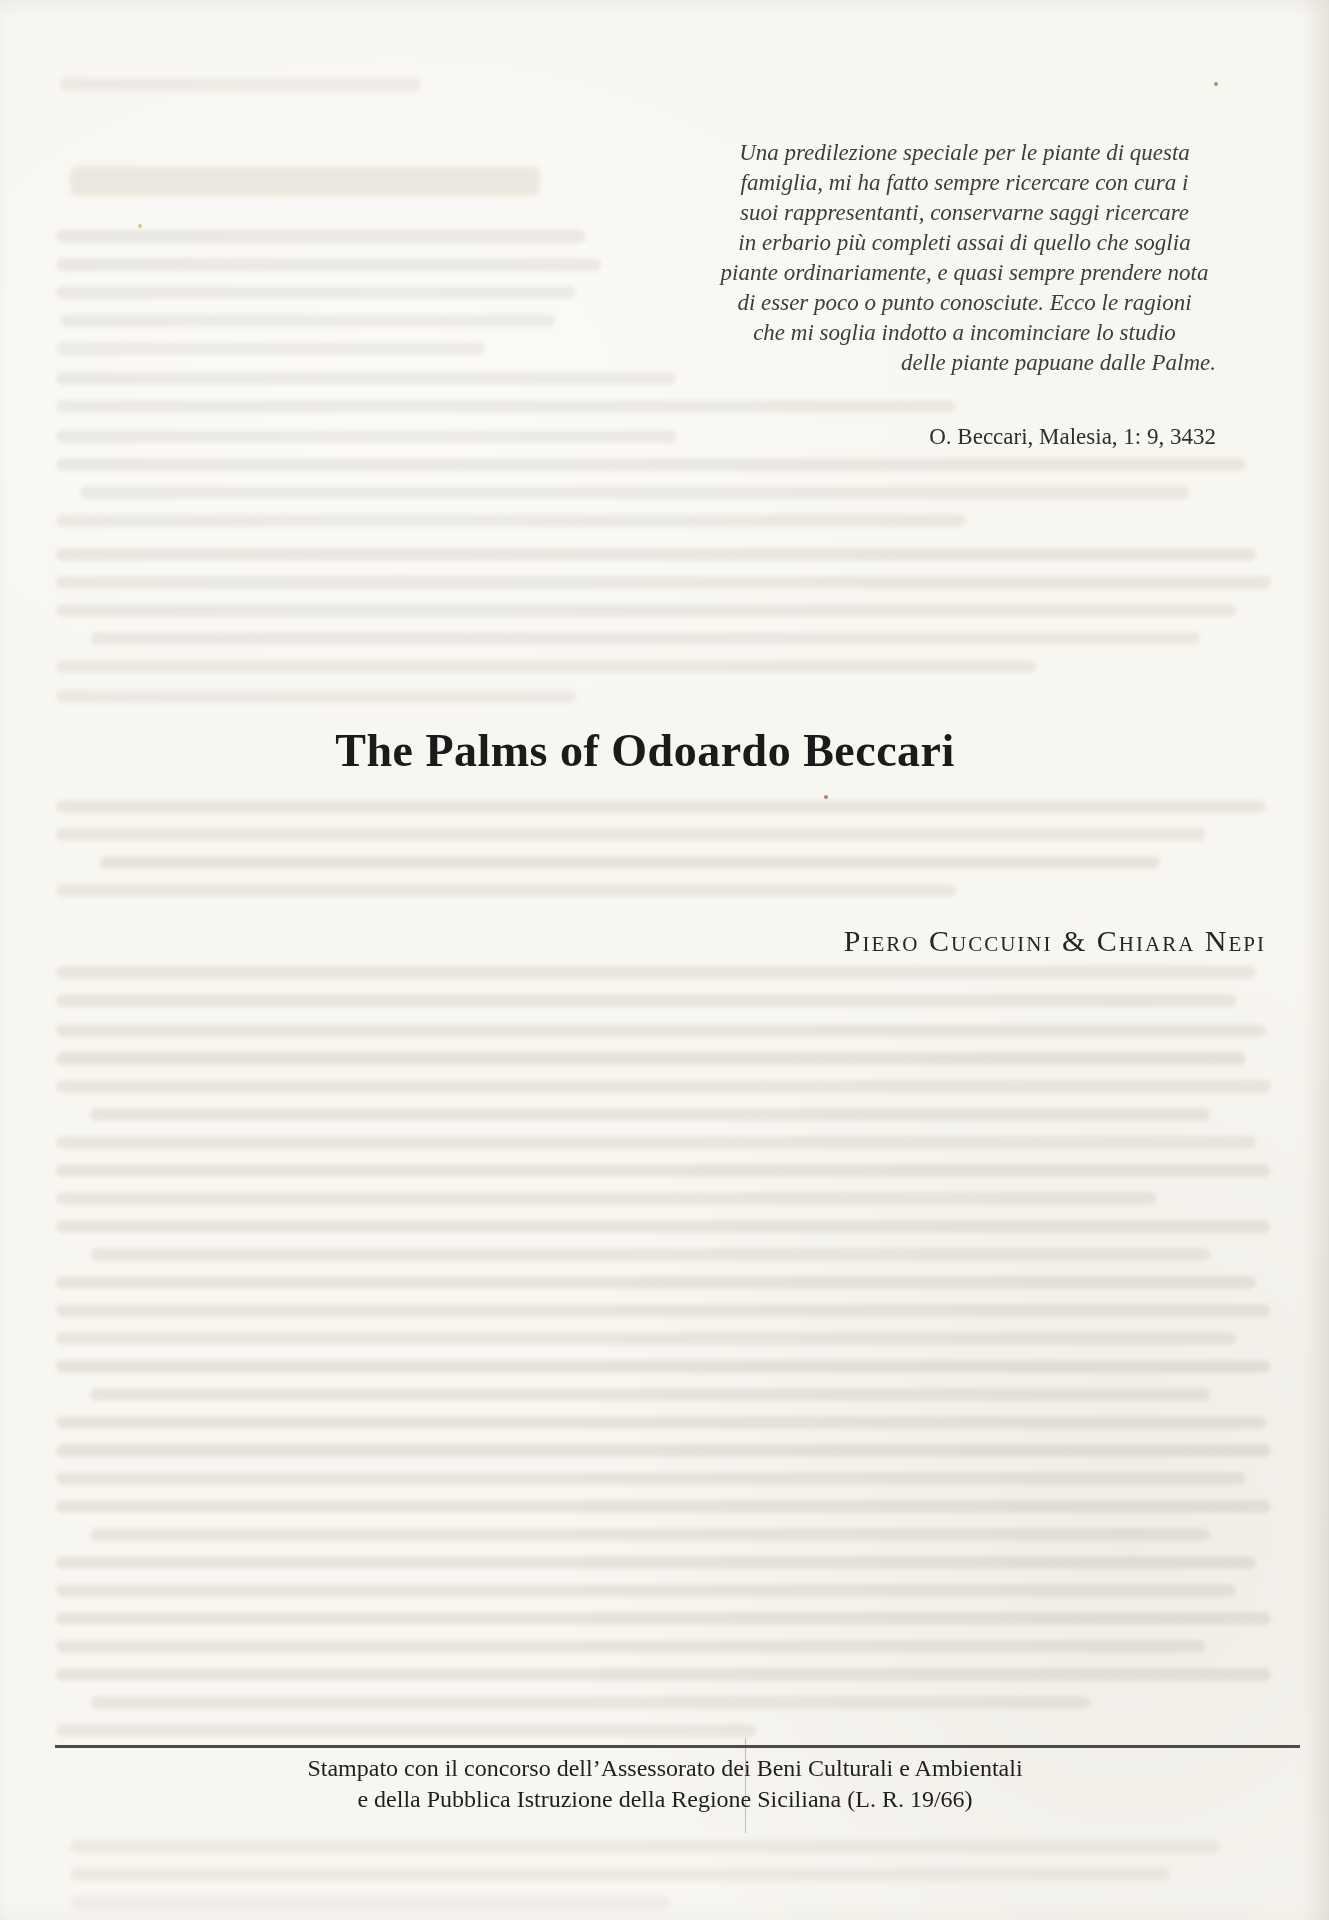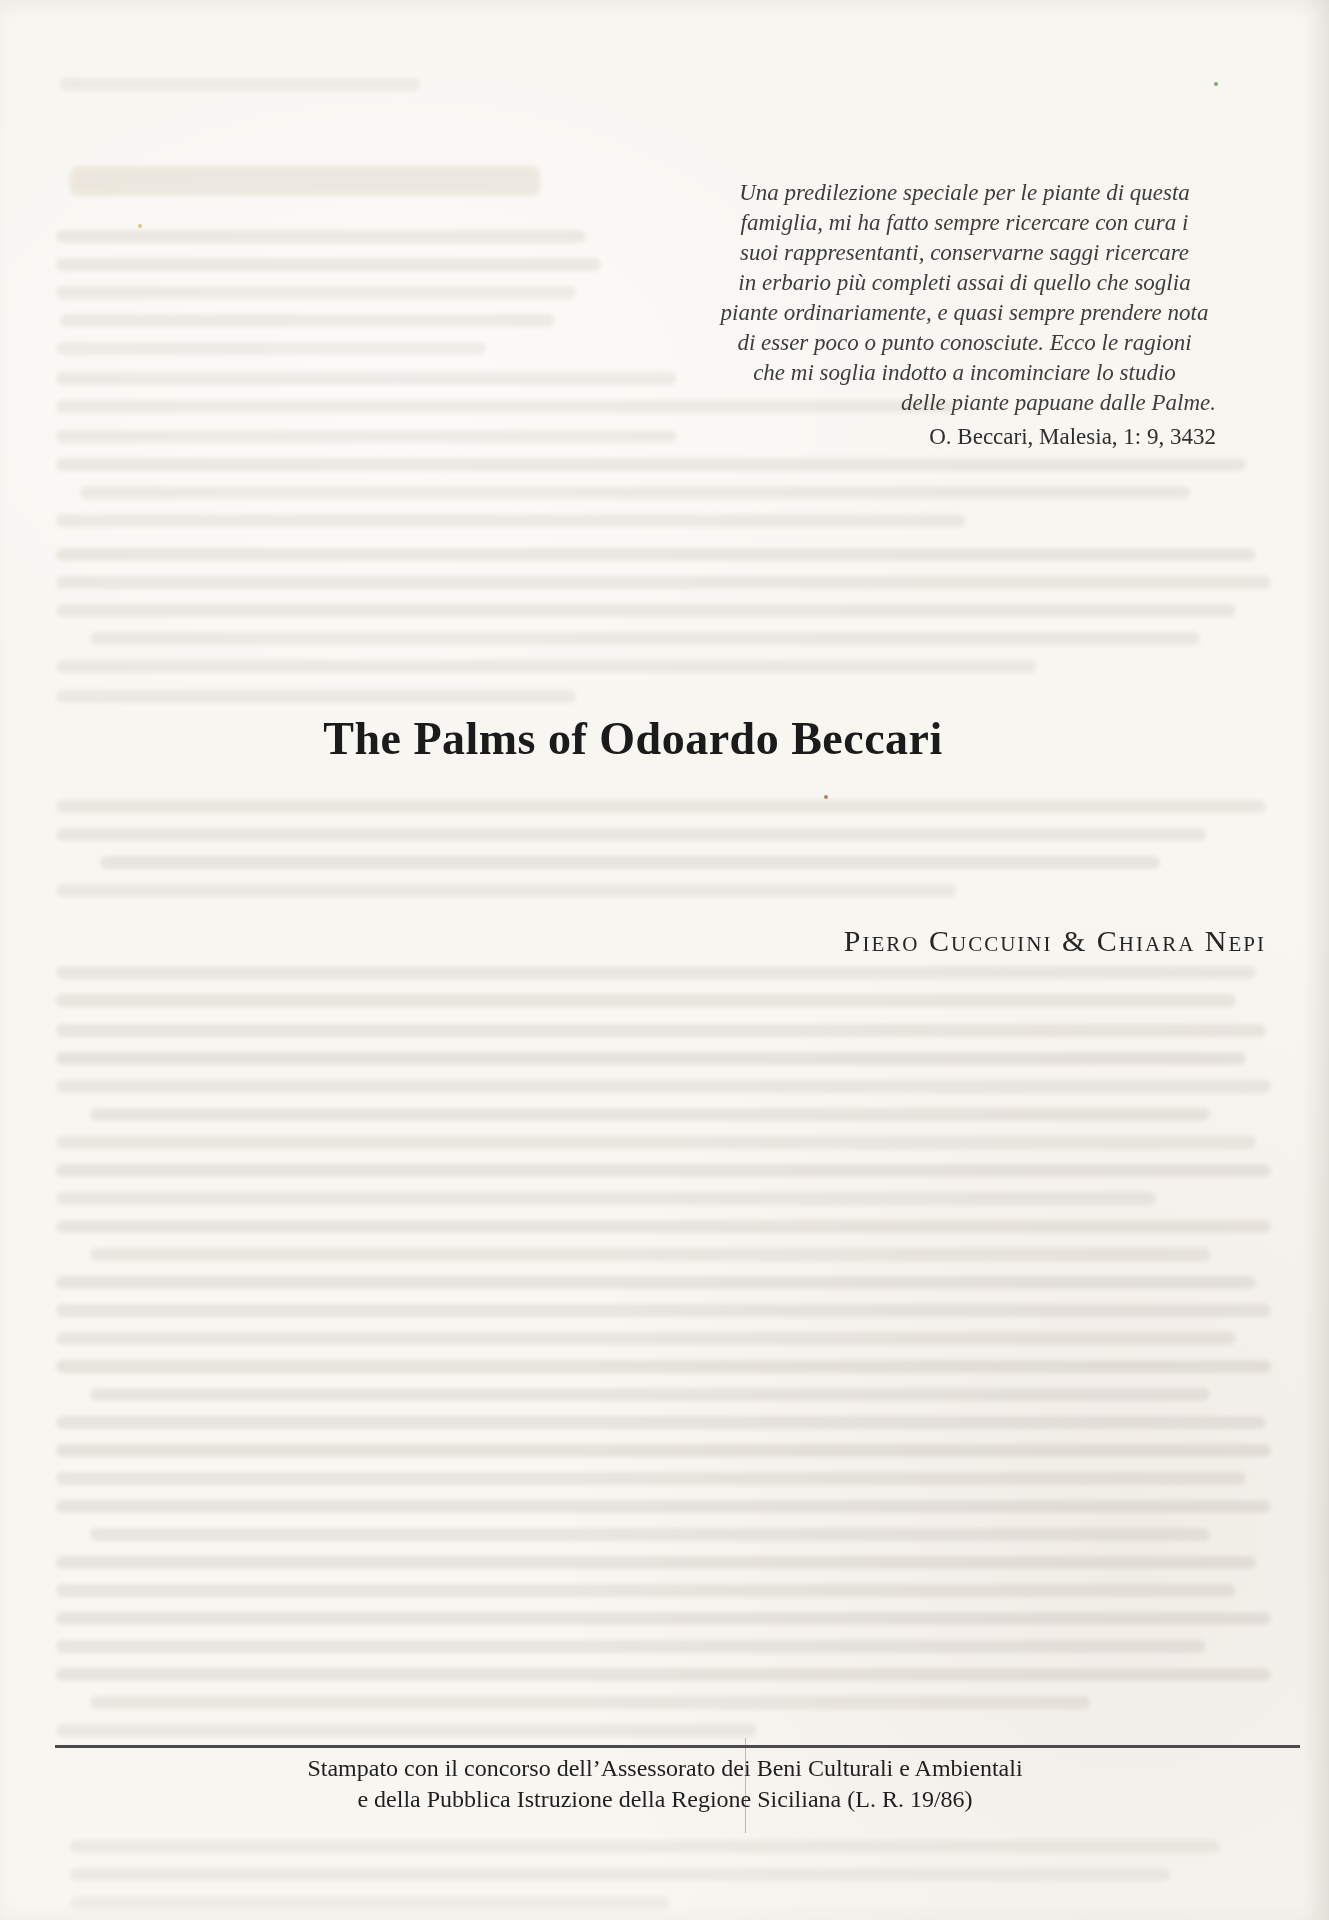--- a/index.html
+++ b/index.html
@@ -33,21 +33,20 @@
     border-radius:8px;
   }
   
   .printed { position:absolute; z-index:3; }
   .epigraph {
     left:713px; top:138px; width:503px;
     font-style:italic;
     font-size:23px; line-height:30px;
     color:#3d3d3d;
     text-align:center;
-    margin-top:40px;
   }
   .epigraph .q-line { white-space:nowrap; }
   .epigraph .q-line:last-child { text-align:right; }
   .attribution {
     left:713px; top:424px; width:503px;
     font-size:23px; color:#2e2e2e;
     text-align:right; white-space:nowrap;
   }
   .doc-title {
     left:0; top:712px; width:1266px;
@@ -164,24 +163,24 @@
     <div class="q-line">suoi rappresentanti, conservarne saggi ricercare</div>
     <div class="q-line">in erbario più completi assai di quello che soglia</div>
     <div class="q-line">piante ordinariamente, e quasi sempre prendere nota</div>
     <div class="q-line">di esser poco o punto conosciute. Ecco le ragioni</div>
     <div class="q-line">che mi soglia indotto a incominciare lo studio</div>
     <div class="q-line">delle piante papuane dalle Palme.</div>
   </div>
 
   <div class="printed attribution">O. Beccari, Malesia, 1: 9, 3432</div>
 
-  <h1 class="printed doc-title" style="margin:0;">The Palms of Odoardo Beccari</h1>
+  <h1 class="printed doc-title" style="margin:12px;">The Palms of Odoardo Beccari</h1>
 
   <div class="printed doc-authors">Piero Cuccuini &amp; Chiara Nepi</div>
 
   <div class="printed imprint-rule"></div>
 
   <div class="printed imprint">
     <div>Stampato con il concorso dell’Assessorato dei Beni Culturali e Ambientali</div>
-    <div>e della Pubblica Istruzione della Regione Siciliana (L. R. 19/86)</div>
+    <div>e della Pubblica Istruzione della Regione Siciliana (L. R. 19/66)</div>
   </div>
 
 </div>
 
 </body></html>

